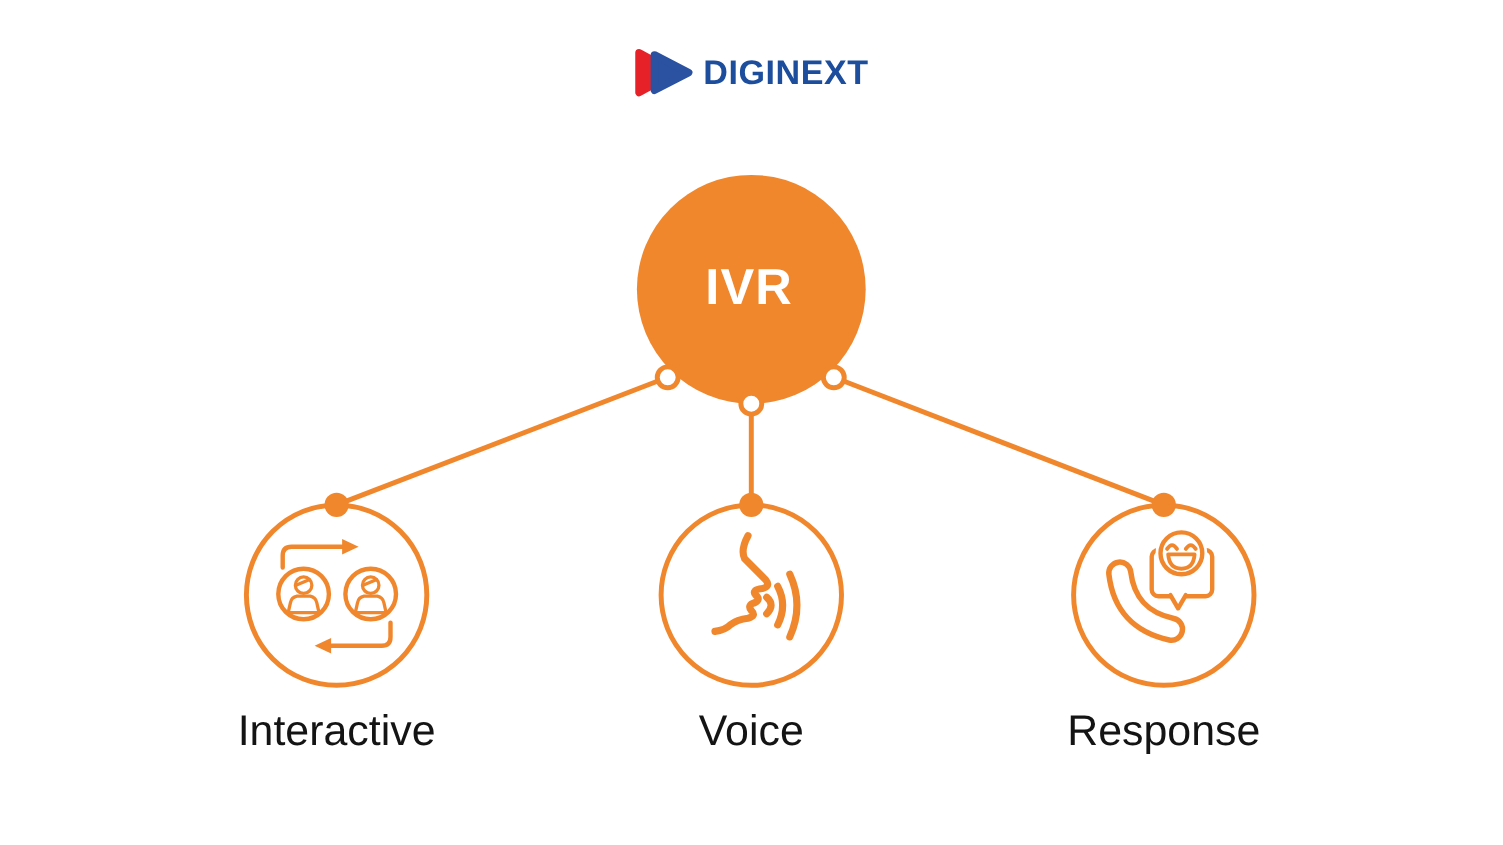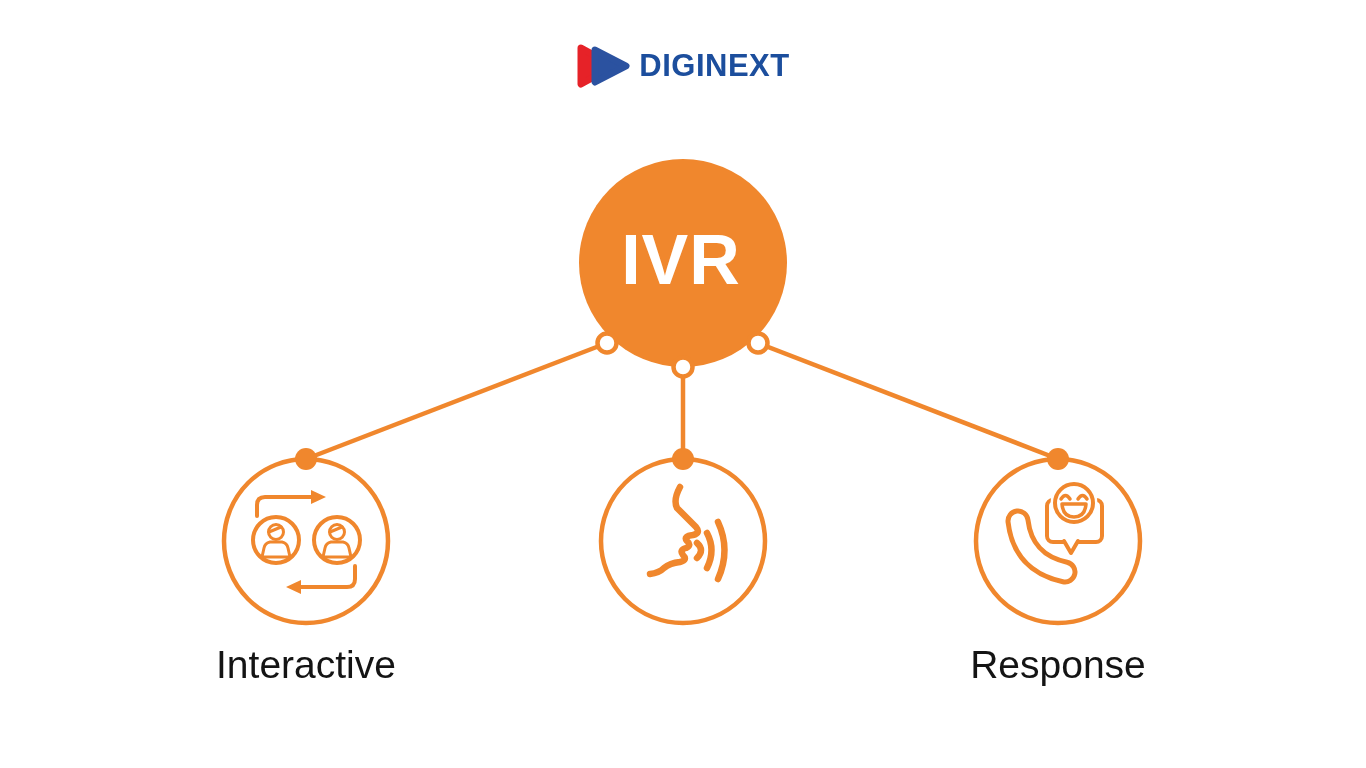--- a/index.html
+++ b/index.html
@@ -51,21 +51,21 @@
   .handset-inner{fill:none;stroke:#ffffff;stroke-width:15;stroke-linecap:round;}
   .wshape{fill:#ffffff;stroke:var(--accent,#F0872D);stroke-width:4;stroke-linecap:round;stroke-linejoin:round;}
   .wshape35{fill:#ffffff;stroke:var(--accent,#F0872D);stroke-width:3.5;stroke-linecap:round;stroke-linejoin:round;}
   .whalo{fill:#ffffff;stroke:#ffffff;stroke-width:5;}
   .wfill{fill:#ffffff;stroke:none;}
   
   .root-label{
     position:absolute;
     left:681px;top:260px;
     transform:translate(-50%,-50%);
-    font-size:70px;font-weight:700;
+    font-size:46px;font-weight:700;
     letter-spacing:1px;
     color:#ffffff;
   }
   .node-label{
     position:absolute;
     transform:translate(-50%,-50%);
     font-size:var(--node-label-size,39px);
     font-weight:400;
     color:var(--label-ink,#141414);
     white-space:nowrap;
@@ -151,15 +151,16 @@
       <circle class="whalo" cx="1074" cy="503" r="21"></circle>
       <circle class="wshape" cx="1074" cy="503" r="19"></circle>
       <path class="s35" d="M 1061 499 Q 1065.5 492 1070 499"></path>
       <path class="s35" d="M 1078 499 Q 1082.5 492 1087 499"></path>
       <path class="wshape35" d="M 1062 504 L 1086 504 Q 1085 517 1074 517 Q 1063 517 1062 504 Z"></path>
     </g>
   </svg>
 
   <div class="root-label">IVR</div>
   <div class="node-label n0">Interactive</div>
+  <div class="node-label n1">Voice</div>
   <div class="node-label n2">Response</div>
 
 </div>
 
 </body></html>

